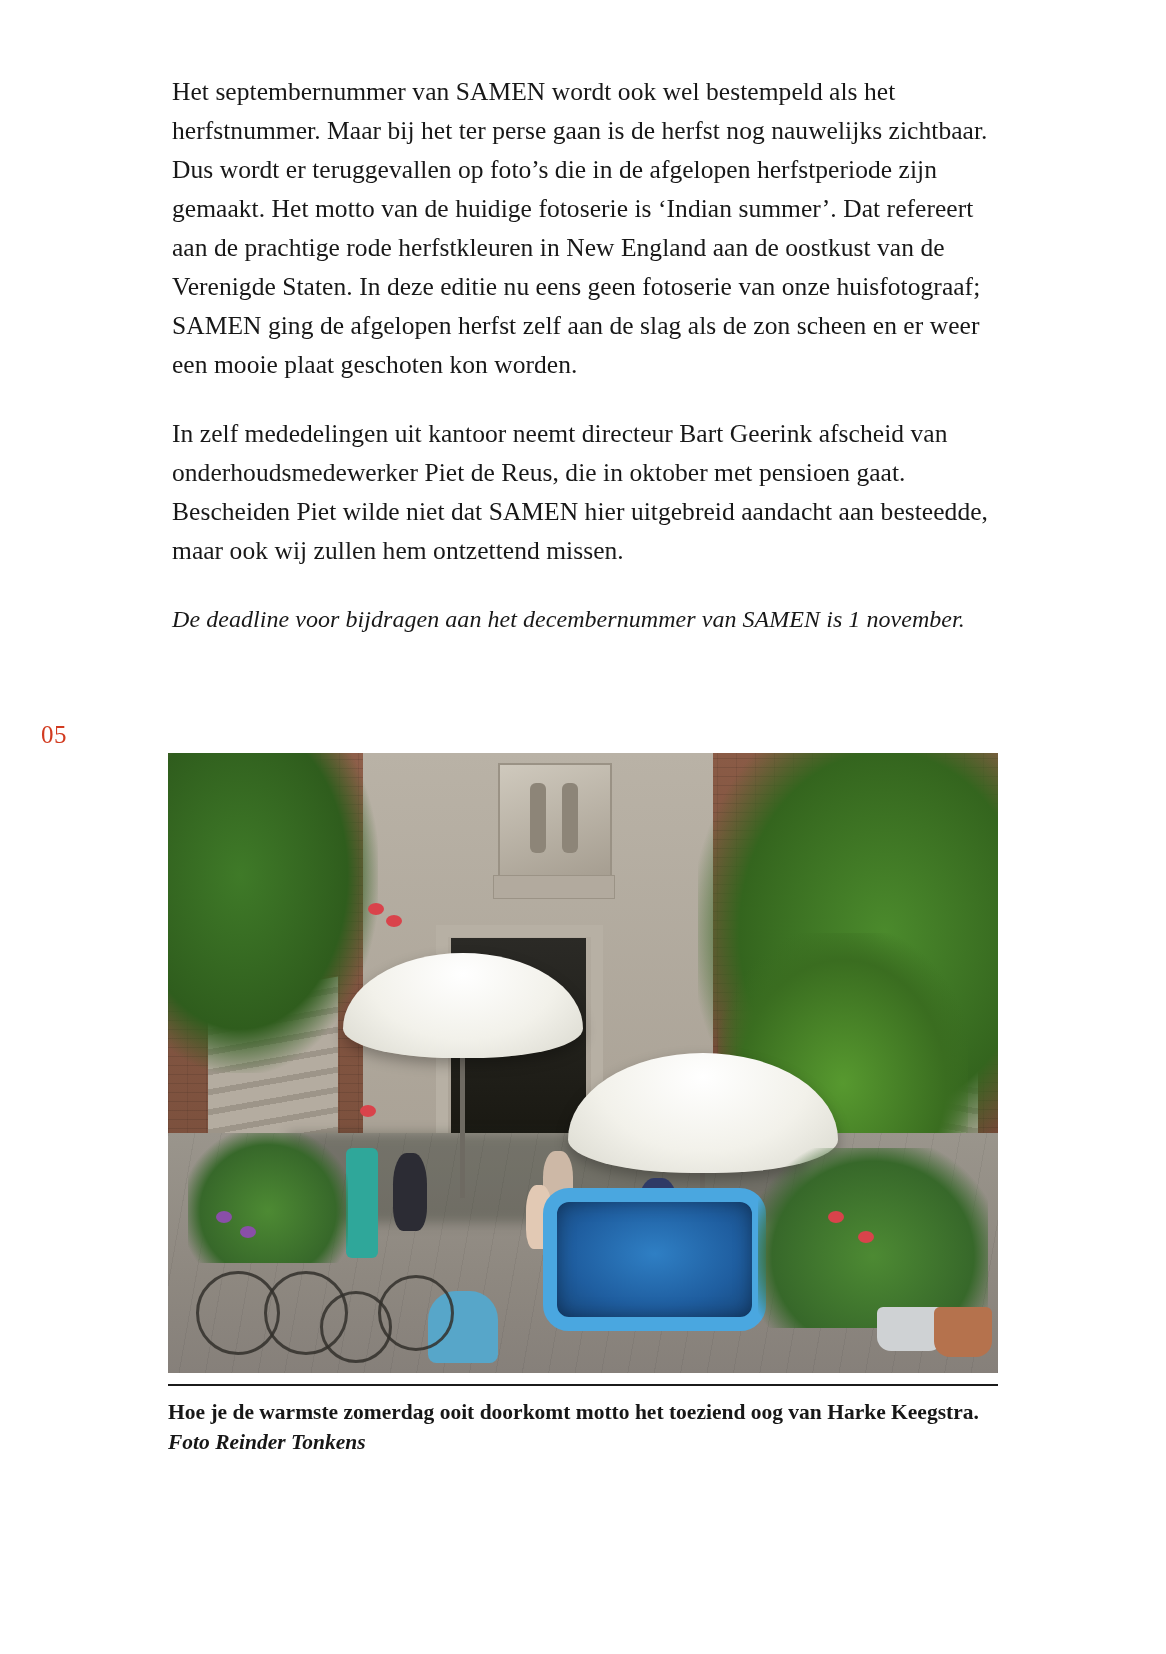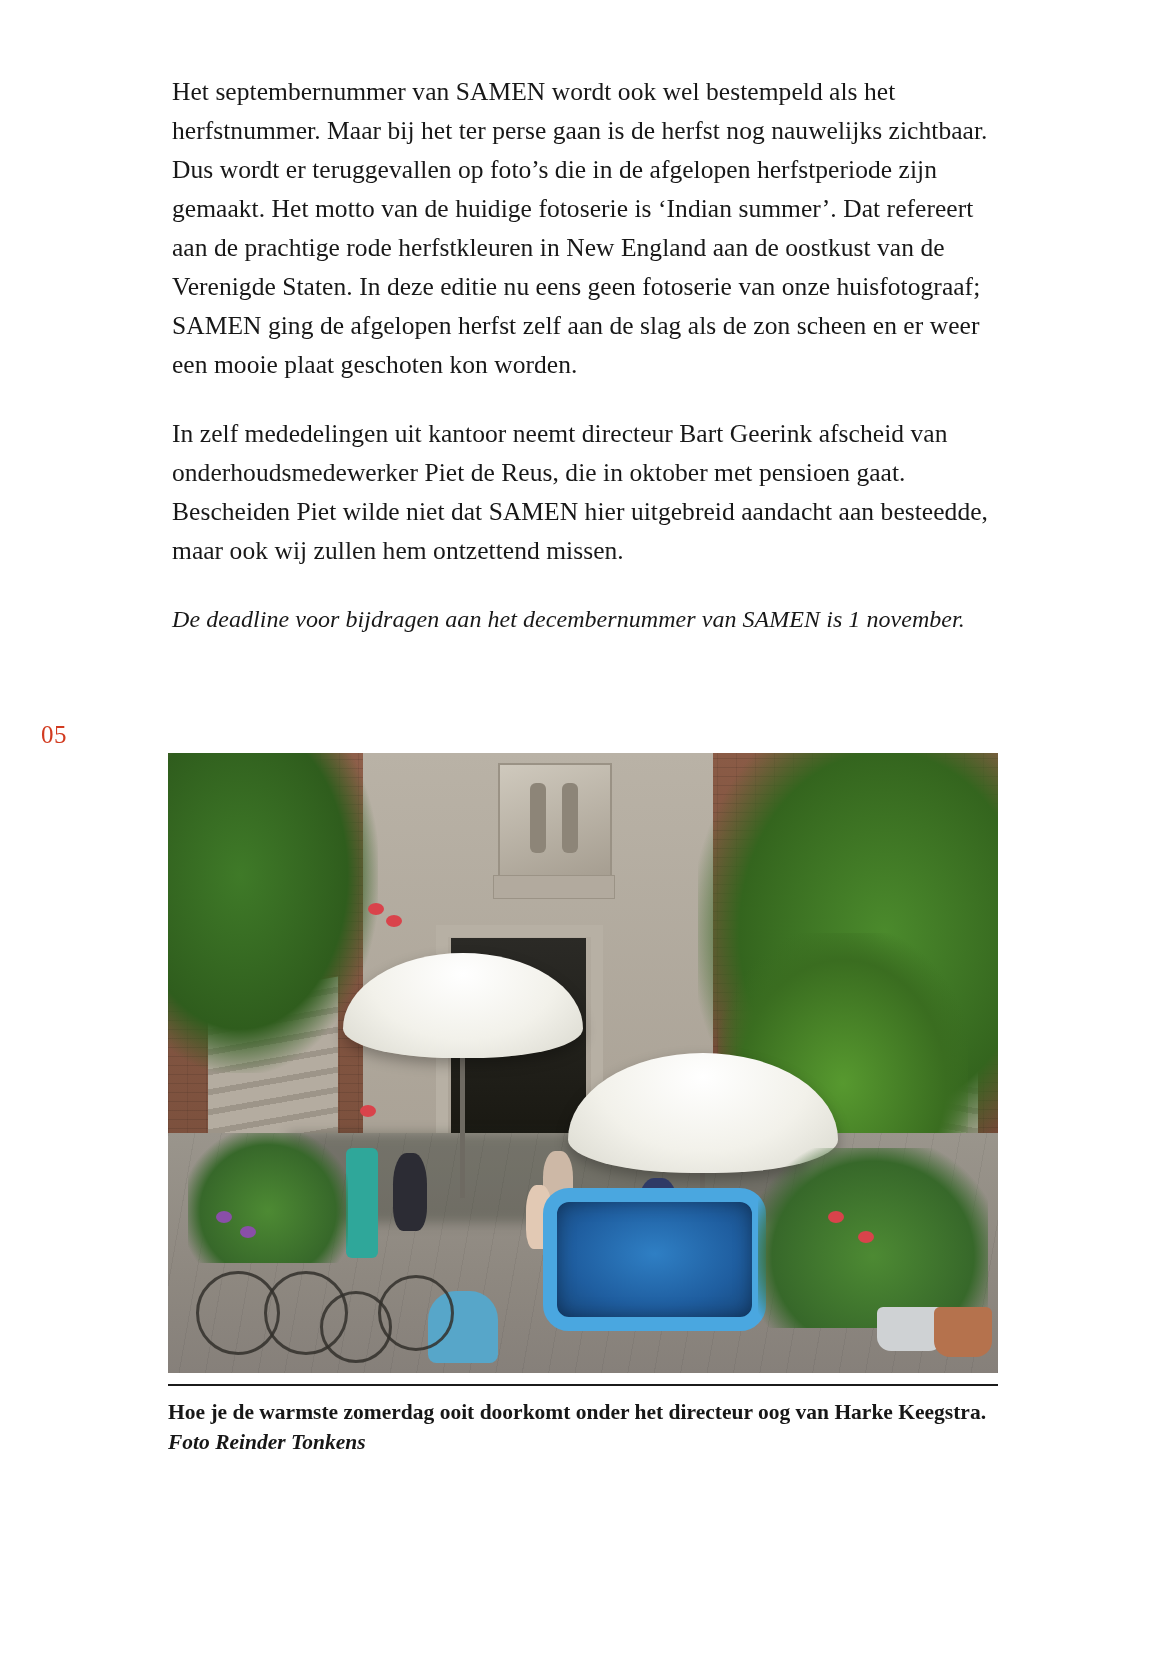--- a/index.html
+++ b/index.html
@@ -321,16 +321,16 @@
       <div class="bike b3"></div>
       <div class="bike b4"></div>
 
       <div class="person" style="right:55px; bottom:22px; width:66px; height:44px; background:#cfd2d4; border-radius:6px 6px 14px 14px;"></div>
       <div class="person" style="right:6px; bottom:16px; width:58px; height:50px; background:#b5724d; border-radius:6px 6px 16px 16px;"></div>
     </div>
   </div>
 
   <div class="caption-rule"></div>
   <div class="caption">
-    <b>Hoe je de warmste zomerdag ooit doorkomt onder het directeur oog van Harke Keegstra.</b><i> Foto Reinder Tonkens</i>
+    <b>Hoe je de warmste zomerdag ooit doorkomt motto het toeziend oog van Harke Keegstra.</b><i> Foto Reinder Tonkens</i>
   </div>
 
 </div>
 
 </body></html>

